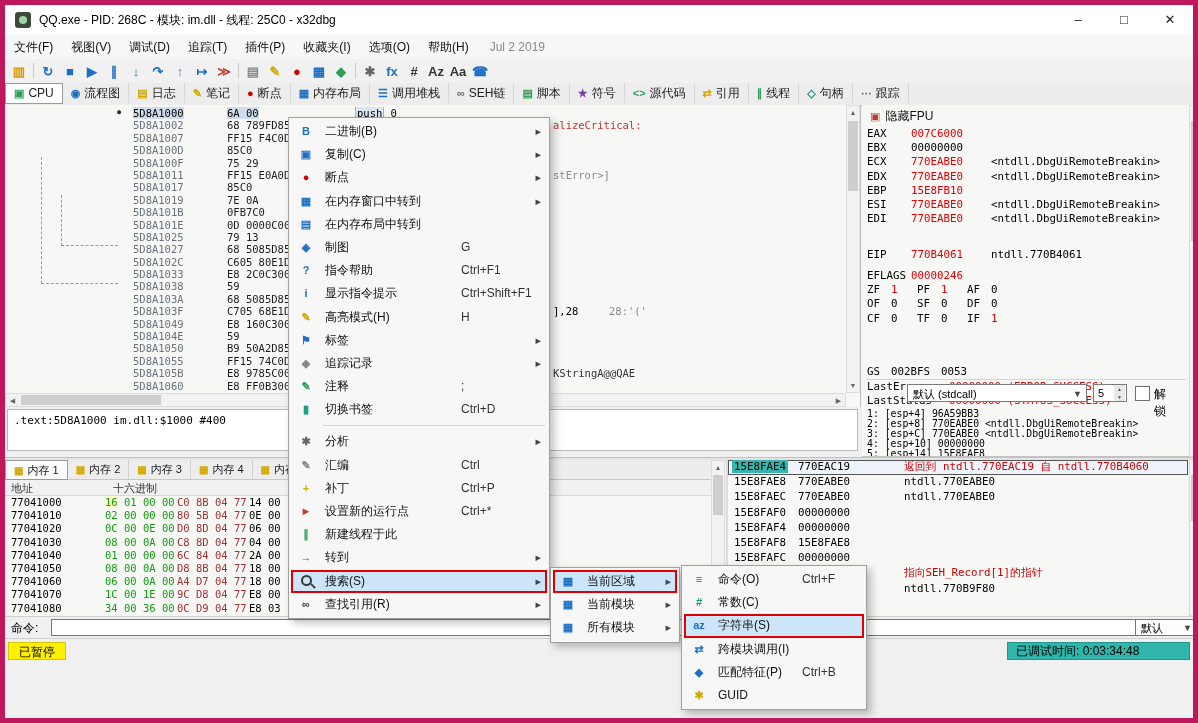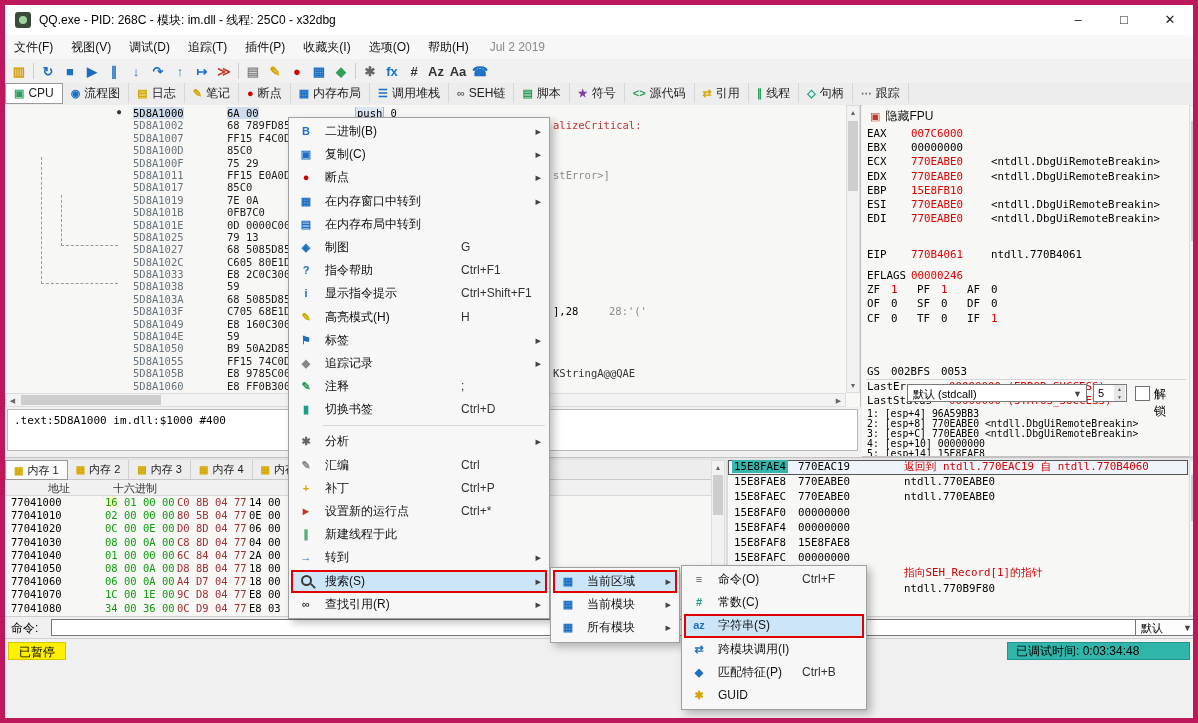--- a/index.html
+++ b/index.html
@@ -64,28 +64,28 @@
   .chklbl{position:absolute;left:287px;top:2px;font-size:12px;}
   #reg-args{position:absolute;left:5px;top:303px;font-family:"DejaVu Sans Mono",monospace;font-size:9.8px;color:#000;}
   .argrow{height:10px;white-space:pre;}
   
   #dock-border{position:absolute;left:0;top:452px;right:0;height:3px;background:#e4e4e4;border-top:1px solid #c2c2c2;box-sizing:border-box;}
   #dump-tabs{position:absolute;left:0;top:455px;width:706px;height:20px;background:#ededed;border-bottom:1px solid #c8c8c8;white-space:nowrap;box-sizing:border-box;}
   .dtab{display:inline-block;height:19px;line-height:19px;padding:0 8px;font-size:11px;border-right:1px solid #d0d0d0;color:#222;vertical-align:top;}
   .dtab.active{background:#fbfbfb;border:1px solid #9a9a9a;height:18px;line-height:18px;}
   .dtg{font-size:10px;margin-right:4px;font-weight:bold;}
   #dump-header{position:absolute;left:0;top:475px;width:706px;height:16px;background:#f1f1f1;border-bottom:1px solid #d8d8d8;font-size:11px;color:#333;box-sizing:border-box;}
-  #dh-addr{position:absolute;left:6px;top:1px;margin-left:37px;} #dh-hex{position:absolute;left:108px;top:1px;}
+  #dh-addr{position:absolute;left:6px;top:1px;} #dh-hex{position:absolute;left:108px;top:1px;}
   #dump-rows{position:absolute;left:0;top:491px;width:706px;height:120px;background:#f7f7f5;overflow:hidden;}
   .mrow{height:13.2px;position:relative;font-family:"DejaVu Sans Mono",monospace;font-size:10.5px;white-space:pre;}
   .maddr{position:absolute;left:6px;color:#000;}
   .mg1{position:absolute;left:100px;color:#0f9f0f;}
   .mg2{position:absolute;left:172px;color:#a03232;}
   .mg3{position:absolute;left:244px;color:#000;}
-  .selb{background:#fef9c3;border-radius:6px;}
+  .selb{background:#fef9c3;}
   #dock-split{position:absolute;left:721px;top:455px;width:2px;height:156px;background:#dcdcdc;}
   #stack{position:absolute;left:723px;top:455px;width:460px;height:156px;background:#f7f7f5;overflow:hidden;}
   .srow{height:15.2px;position:relative;font-family:"DejaVu Sans Mono",monospace;font-size:10.8px;white-space:pre;color:#000;}
   .srow.sel{outline:1px solid #555;outline-offset:-1px;background:#eef4fa;}
   .saddr{position:absolute;left:4px;padding:0 2px;}
   .srow.sel .saddr{background:#35b5ab;}
   .sval{position:absolute;left:70px;}
   .snote{position:absolute;left:176px;}
   .snote.rednote{color:#d00000;}
   

